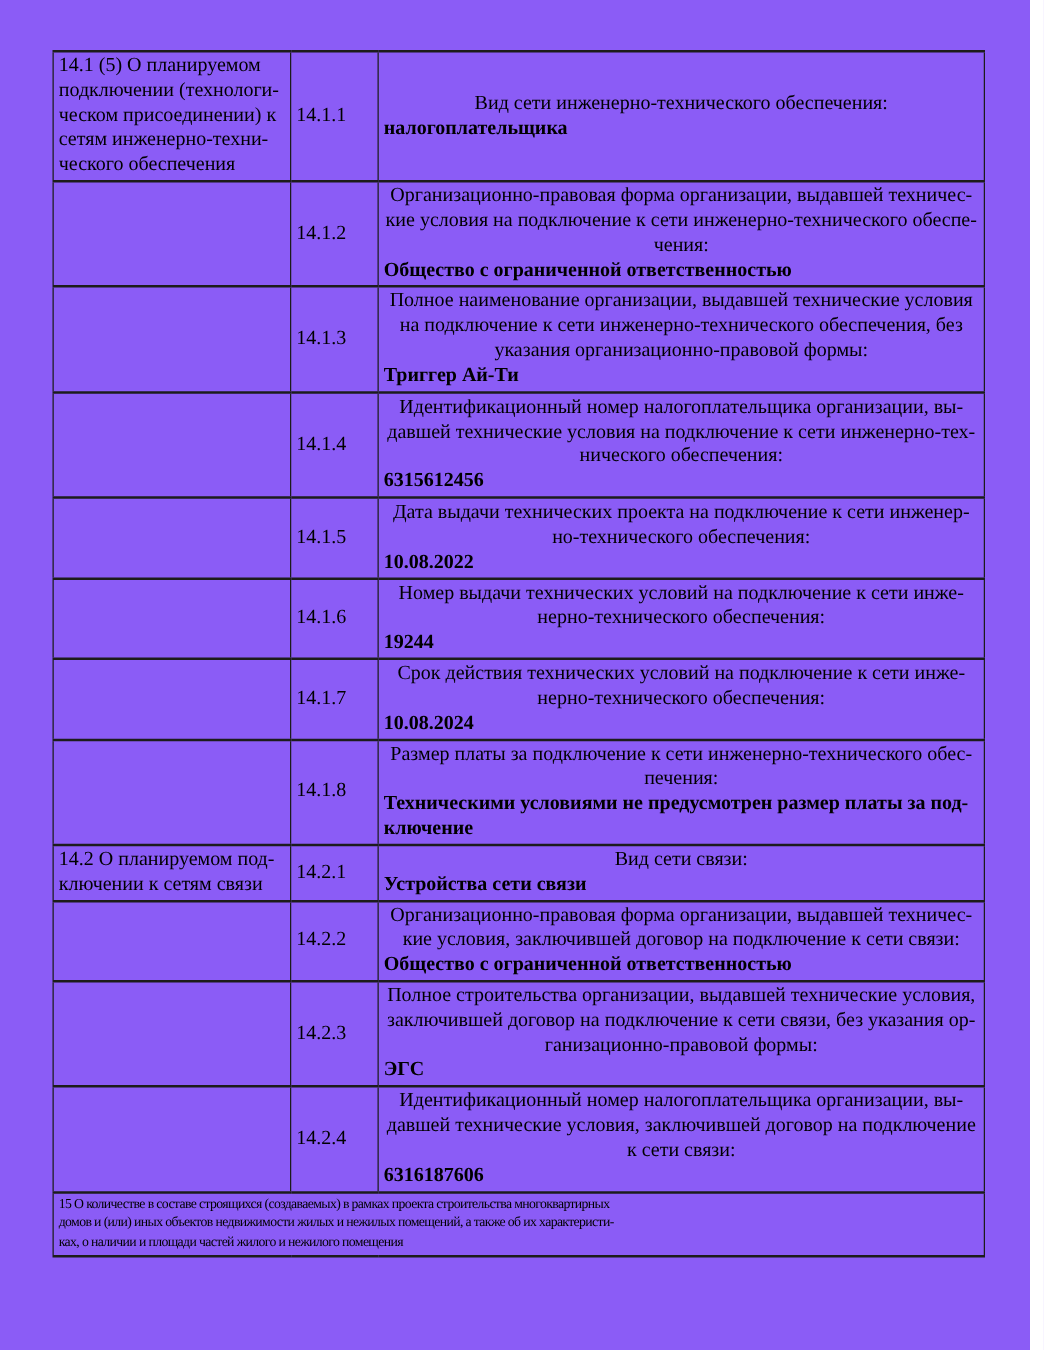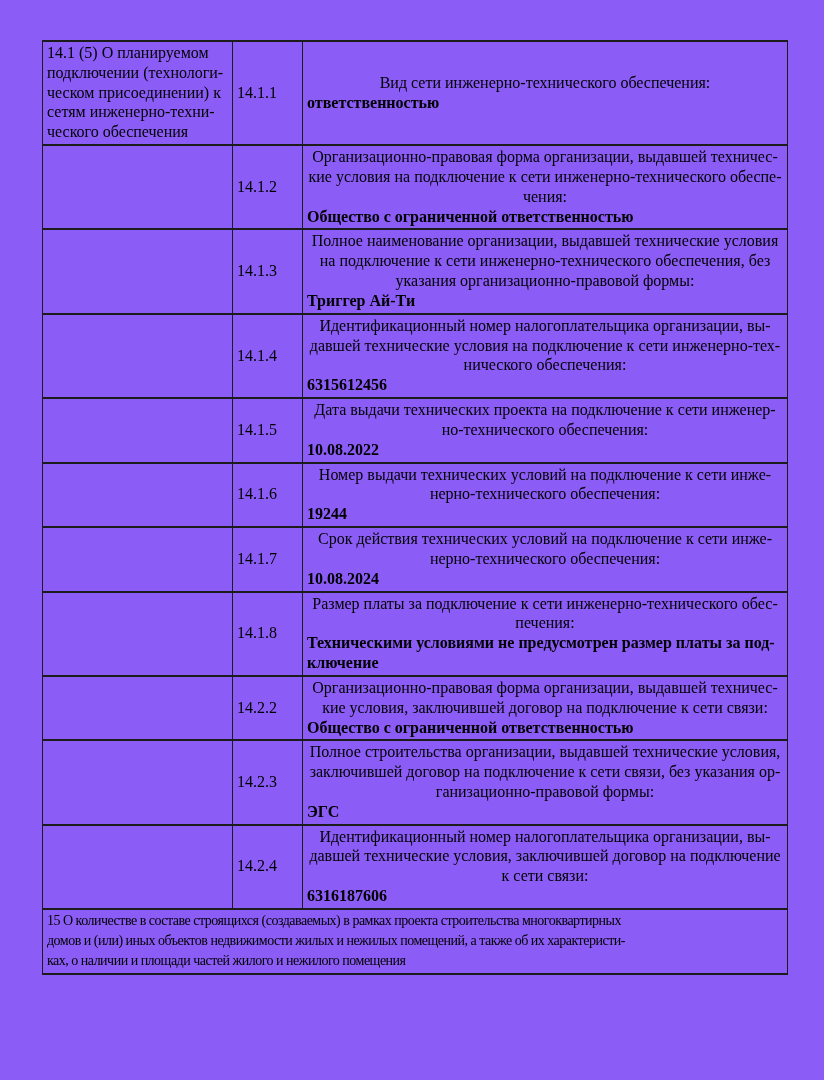--- a/index.html
+++ b/index.html
@@ -47,21 +47,21 @@
     white-space: pre-line;
     font-weight: normal;
     text-align: center;
   }
   .val {
     display: block;
     white-space: pre-line;
     font-weight: bold;
   }
   td.cf {           
-    font-size: 14px;
+    font-size: 11px;
     letter-spacing: -0.5px;
     line-height: 1.42;
     padding: 2px 5px 3px 5px;
     vertical-align: top;
   }
 </style>
 </head>
 <body>
 
 <div class="page">
@@ -79,21 +79,21 @@
 подключении (технологи-
 ческом присоединении) к
 сетям инженерно-техни-
 ческого обеспечения</span>
         </td>
         <td class="cn">
           <span>14.1.1</span>
         </td>
         <td class="cc">
           <span class="lbl">Вид сети инженерно-технического обеспечения:</span>
-          <span class="val">ответственностью</span>
+          <span class="val">налогоплательщика</span>
         </td>
       </tr>
       <tr>
         <td class="cd"></td>
         <td class="cn">
           <span>14.1.2</span>
         </td>
         <td class="cc">
           <span class="lbl">Организационно-правовая форма организации, выдавшей техничес-
 кие условия на подключение к сети инженерно-технического обеспе-
@@ -165,20 +165,33 @@
         </td>
         <td class="cc">
           <span class="lbl">Размер платы за подключение к сети инженерно-технического обес-
 печения:</span>
           <span class="val">Техническими условиями не предусмотрен размер платы за под-
 ключение</span>
         </td>
       </tr>
 
       <tr>
+        <td class="cd">
+          <span class="pre">14.2 О планируемом под-
+ключении к сетям связи</span>
+        </td>
+        <td class="cn">
+          <span>14.2.1</span>
+        </td>
+        <td class="cc">
+          <span class="lbl">Вид сети связи:</span>
+          <span class="val">Устройства сети связи</span>
+        </td>
+      </tr>
+      <tr>
         <td class="cd"></td>
         <td class="cn">
           <span>14.2.2</span>
         </td>
         <td class="cc">
           <span class="lbl">Организационно-правовая форма организации, выдавшей техничес-
 кие условия, заключившей договор на подключение к сети связи:</span>
           <span class="val">Общество с ограниченной ответственностью</span>
         </td>
       </tr>

